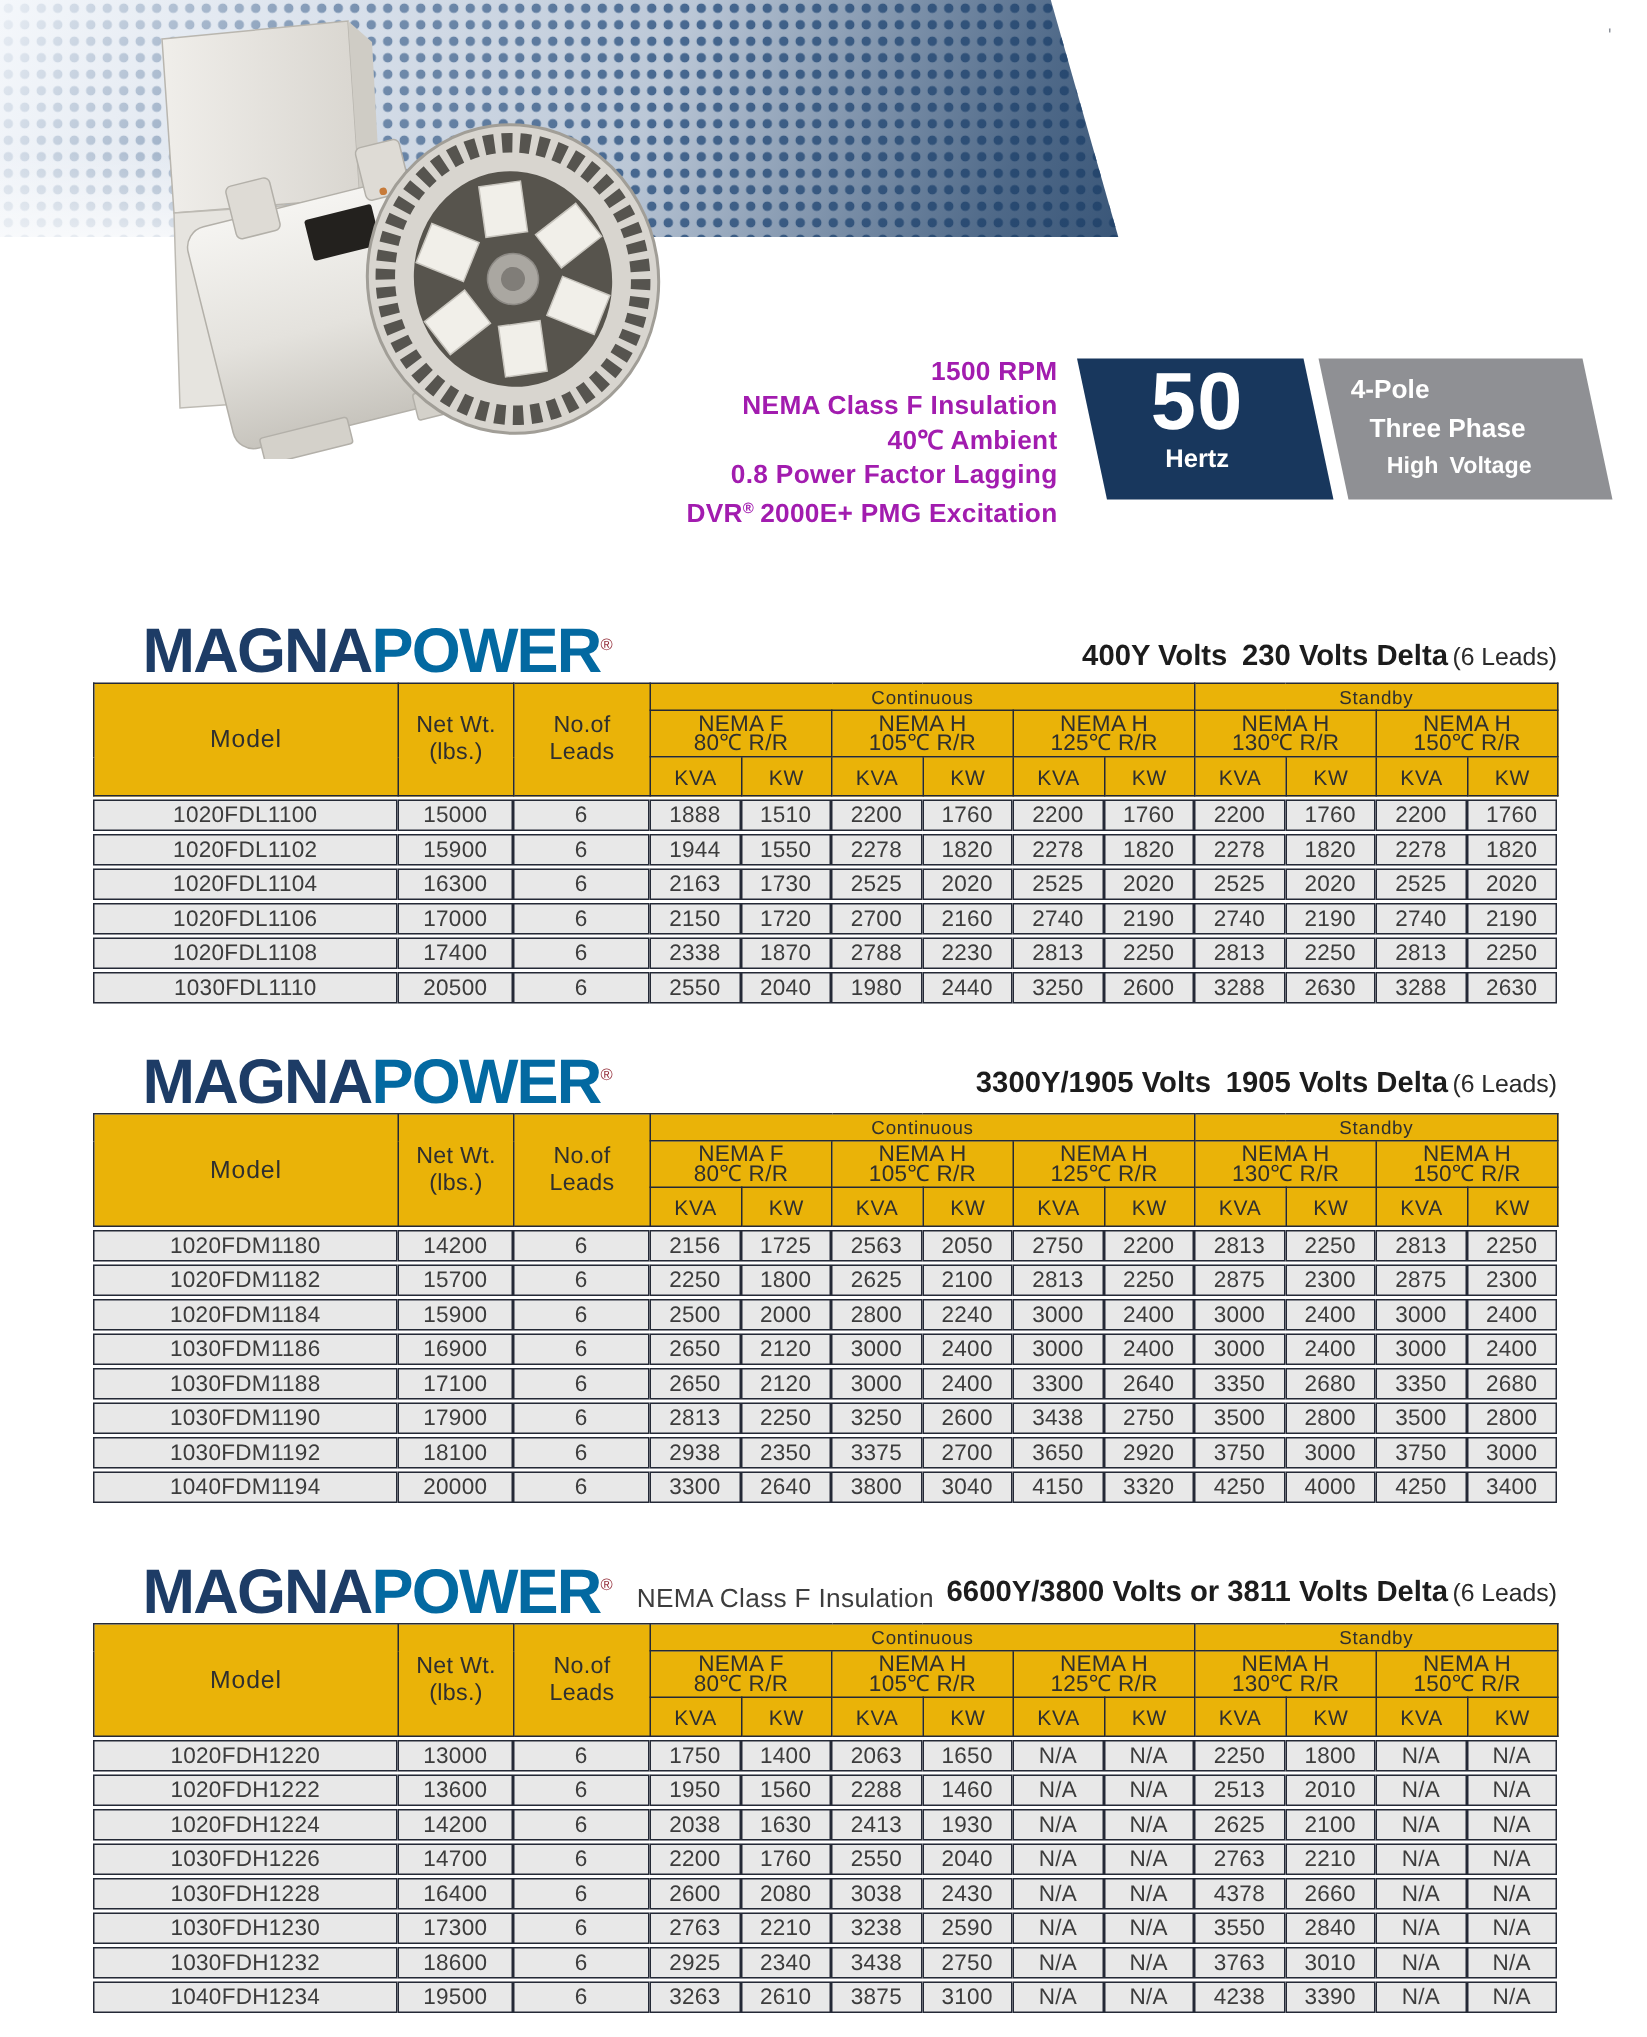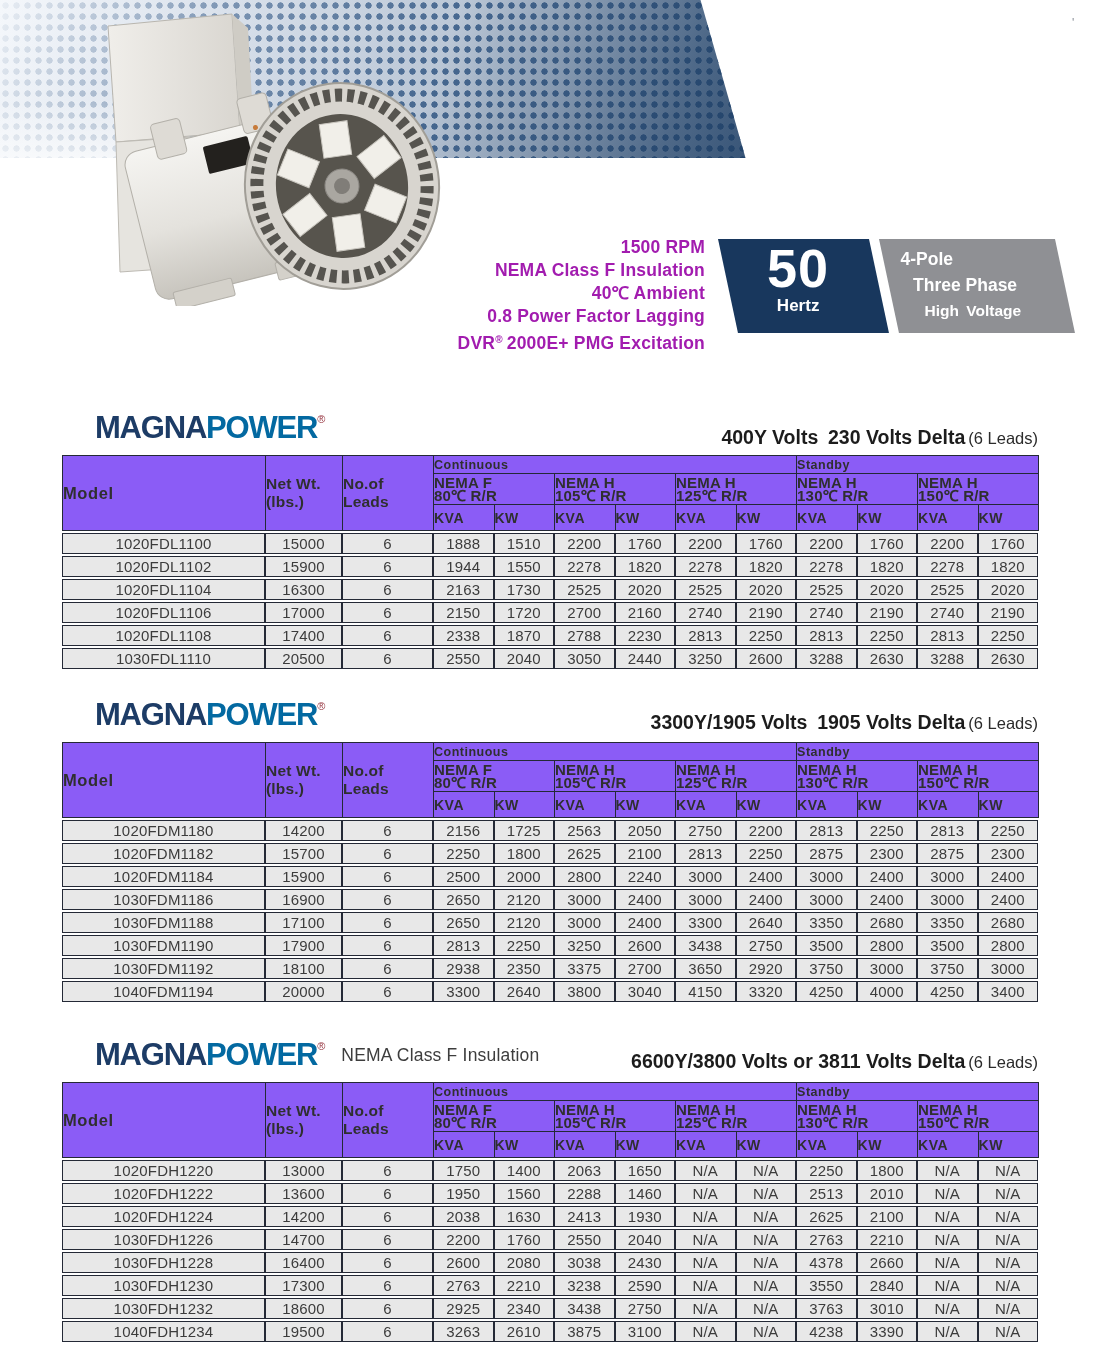--- a/index.html
+++ b/index.html
@@ -34,38 +34,38 @@
   .hz-num{text-align:center;color:#fff;font-size:54px;font-weight:700;line-height:53px;margin-top:3px;letter-spacing:1px;}
   .hz-label{text-align:center;color:#fff;font-size:17px;font-weight:700;margin-top:1px;}
   .info-line{transform:skewX(-12deg);transform-origin:left top;color:#fff;font-weight:700;line-height:26px;}
   .info-line.l1{font-size:17.5px;margin:7px 0 0 20px;}
   .info-line.l2{font-size:17.5px;margin-left:27px;}
   .info-line.l3{font-size:15.5px;margin-left:33px;word-spacing:3px;}
 
   
   .logo-row{position:absolute;left:95px;white-space:nowrap;}
   #logo1{top:410px;}#logo2{top:697px;}#logo3{top:1037px;}
-  .logo-magna,.logo-power{font-size:31px;font-weight:700;letter-spacing:-1.2px;}
+  .logo-magna,.logo-power{font-size:42px;font-weight:700;letter-spacing:-1.2px;}
   .logo-magna{color:#1d3c66;}
   .logo-power{color:#0369a1;}
   .logo-reg{color:#96333f;font-size:11px;vertical-align:15px;letter-spacing:0;}
   .logo-note{font-size:17.5px;font-weight:500;color:#3d3d3d;margin-left:16px;vertical-align:4px;letter-spacing:.2px;}
 
   .tbl-title{position:absolute;right:60px;text-align:center;font-size:19.5px;font-weight:700;color:#1c1c1c;white-space:nowrap;}
   #title1{top:426px;}#title2{top:711px;}#title3{top:1050px;}
   .tbl-title .light{font-weight:400;font-size:16.5px;color:#2b2b2b;margin-left:3px;}
 
   
   .spec-table{position:absolute;left:62px;width:976px;}
   #table1{top:455px;}#table2{top:742px;}#table3{top:1082px;}
   table{width:976px;table-layout:fixed;}
   col.cm{width:203px}col.cw{width:77px}col.cl{width:91px}col.cd{width:60.5px}
   .thead-tbl{border-collapse:collapse;}
-  .thead-tbl th{background:#8b5cf6;border:1.6px solid #242936;color:#2f2f2f;
-                font-weight:700;text-align:left;padding:0;}
+  .thead-tbl th{background:#eab308;border:1.6px solid #242936;color:#2f2f2f;
+                font-weight:400;text-align:center;padding:0;}
   .thead-tbl th.hm{font-size:16.5px;letter-spacing:.6px;margin-top:12px;}
   .thead-tbl th.two{font-size:15.5px;line-height:18px;letter-spacing:.2px;}
   .thead-tbl tr.h1 th.grp{height:17px;font-size:12.5px;letter-spacing:.5px;}
   .thead-tbl tr.h2 th{height:30px;font-size:15px;line-height:13px;letter-spacing:.2px;}
   .thead-tbl tr.h3 th{height:25px;font-size:14px;letter-spacing:.5px;}
   .tbody-tbl{border-collapse:separate;border-spacing:0 2px;}
   .tbody-tbl td{background:#e8e8e8;border:1.5px solid #242936;height:19px;
                 text-align:center;font-size:15px;color:#3c3c3c;letter-spacing:.2px;padding:0;}
 </style>
 </head>
@@ -280,21 +280,21 @@
             <td>2250</td>
             <td>2813</td>
             <td>2250</td>
           </tr>
           <tr>
             <td>1030FDL1110</td>
             <td>20500</td>
             <td>6</td>
             <td>2550</td>
             <td>2040</td>
-            <td>3050</td>
+            <td>1980</td>
             <td>2440</td>
             <td>3250</td>
             <td>2600</td>
             <td>3288</td>
             <td>2630</td>
             <td>3288</td>
             <td>2630</td>
           </tr>
         </tbody>
     </table>

